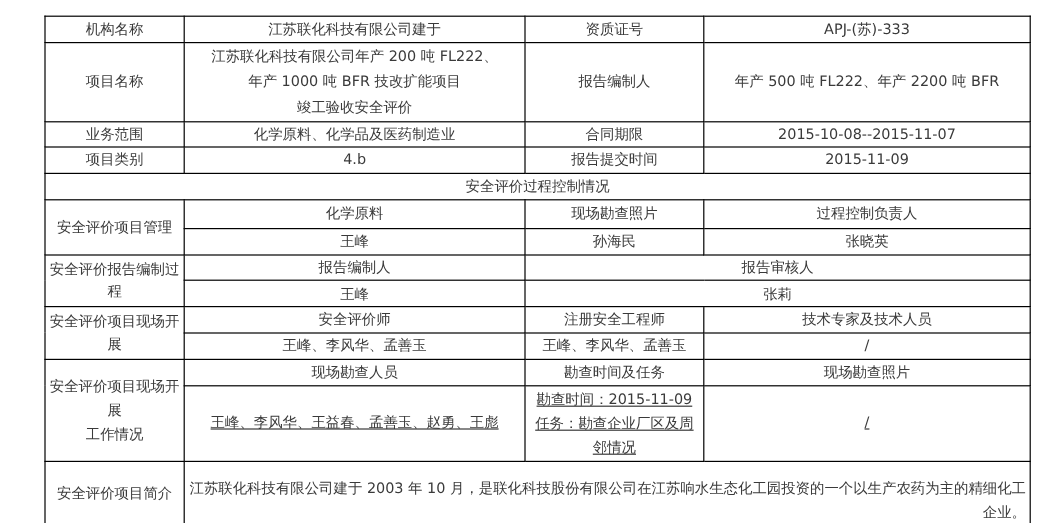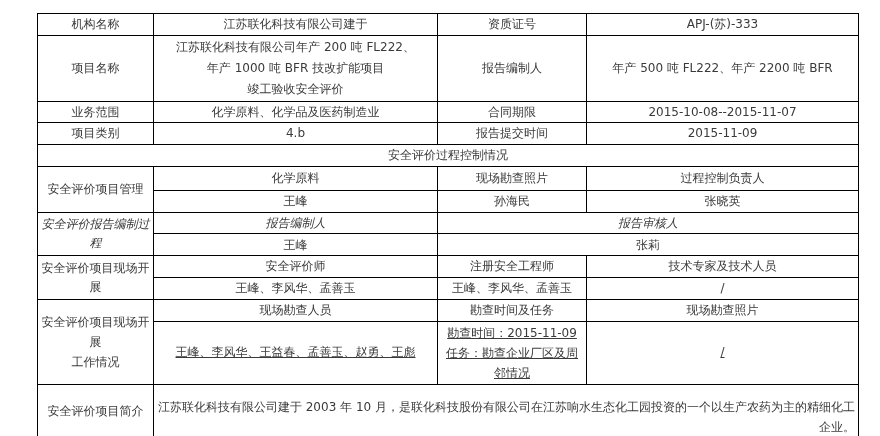--- a/index.html
+++ b/index.html
@@ -28,21 +28,21 @@
     line-height: 1.55;
   }
   
   tr.r1  td { height: 20px; }
   tr.r2  td { height: 64px; }
   tr.r3  td { height: 21px; }
   tr.r4  td { height: 22px; }
   tr.r5  td { height: 19px; }
   tr.r6  td { height: 24px; }
   tr.r7  td { height: 22px; }
-  tr.r8  td { height: 20px; font-style: italic; }
+  tr.r8  td { height: 20px; }
   tr.r9  td { height: 22px; }
   tr.r10 td { height: 21px; }
   tr.r11 td { height: 22px; }
   tr.r12 td { height: 20px; }
   tr.r13 td { height: 46px; text-decoration: underline; }
   tr.r14 td { height: 41px; }
   tr.r15 td { height: 19px; }
 
   td.left-align { text-align: left; padding-left: 5px; }
   .cell-line { display: block; line-height: 21px; }

